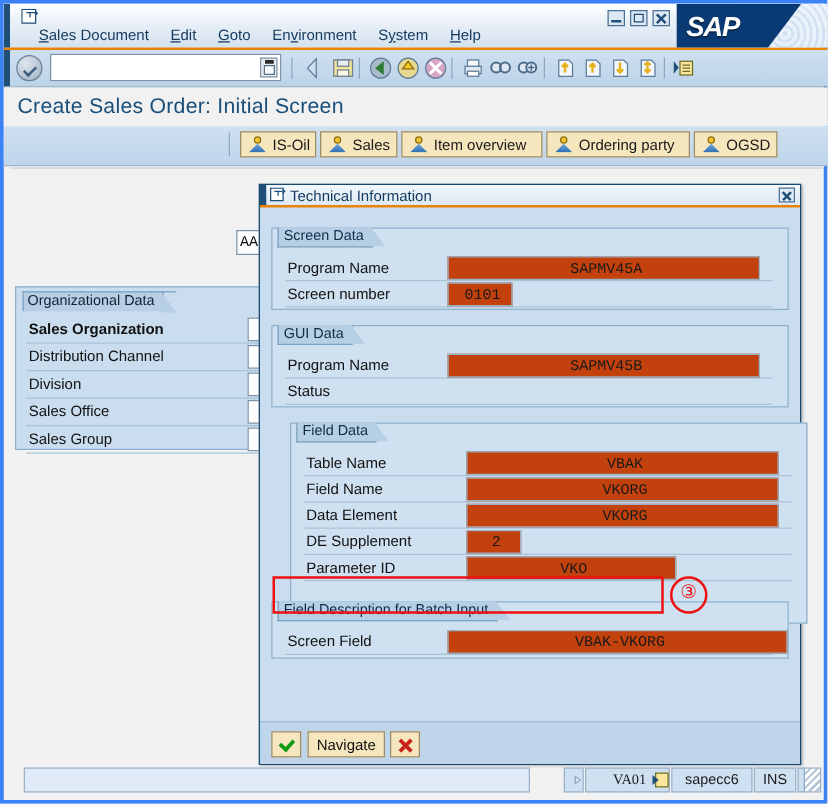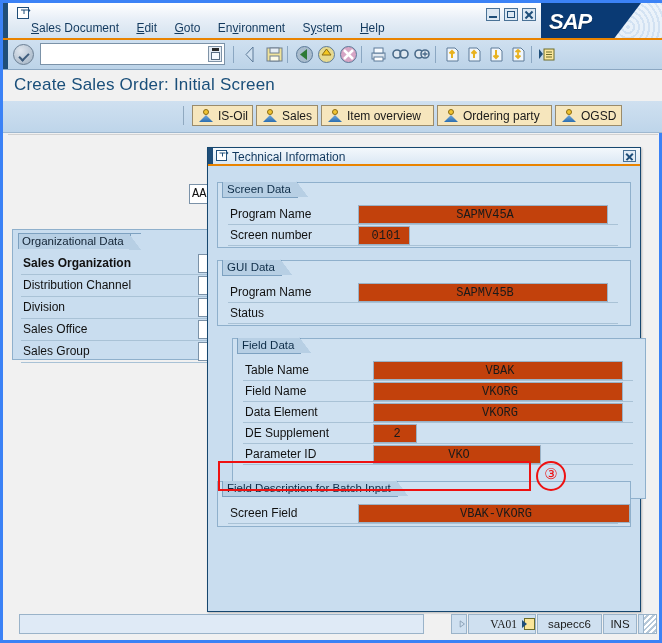--- a/index.html
+++ b/index.html
@@ -485,20 +485,34 @@
 
       <div class="grp" style="left:9px;top:313px;width:414px;height:46px;">
         <div class="gtab">Field Description for Batch Input</div>
         <div class="frow" style="left:0;top:21px;width:414px;">
           <span class="flbl">Screen Field</span>
           <span class="fund" style="width:390px;"></span>
           <span class="fin" style="left:140px;width:272px;">VBAK-VKORG</span>
         </div>
       </div>
 
+      <div class="dbtnrow">
+        <div class="dbtn" style="left:9px;width:24px;">
+          <span class="tick"></span>
+        </div>
+        <div class="dbtn" style="left:38px;width:62px;">
+          <span>Navigate</span>
+        </div>
+        <div class="dbtn" style="left:104px;width:24px;">
+          <span class="xmark">
+              <i></i>
+              <i class="b"></i>
+            </span>
+        </div>
+      </div>
     </div>
   </div>
 
   <div class="redbox" style="left:215px;top:458px;width:313px;height:30px;"></div>
   <div class="redcircle" style="left:533px;top:458px;">③</div>
 
   <div class="statusarea">
     <div class="statusmsg"></div>
     <div class="scell" style="left:443px;width:16px;">
       <span style="position:relative;width:0;height:0;border-left:7px solid transparent;border-top:0;"></span>

